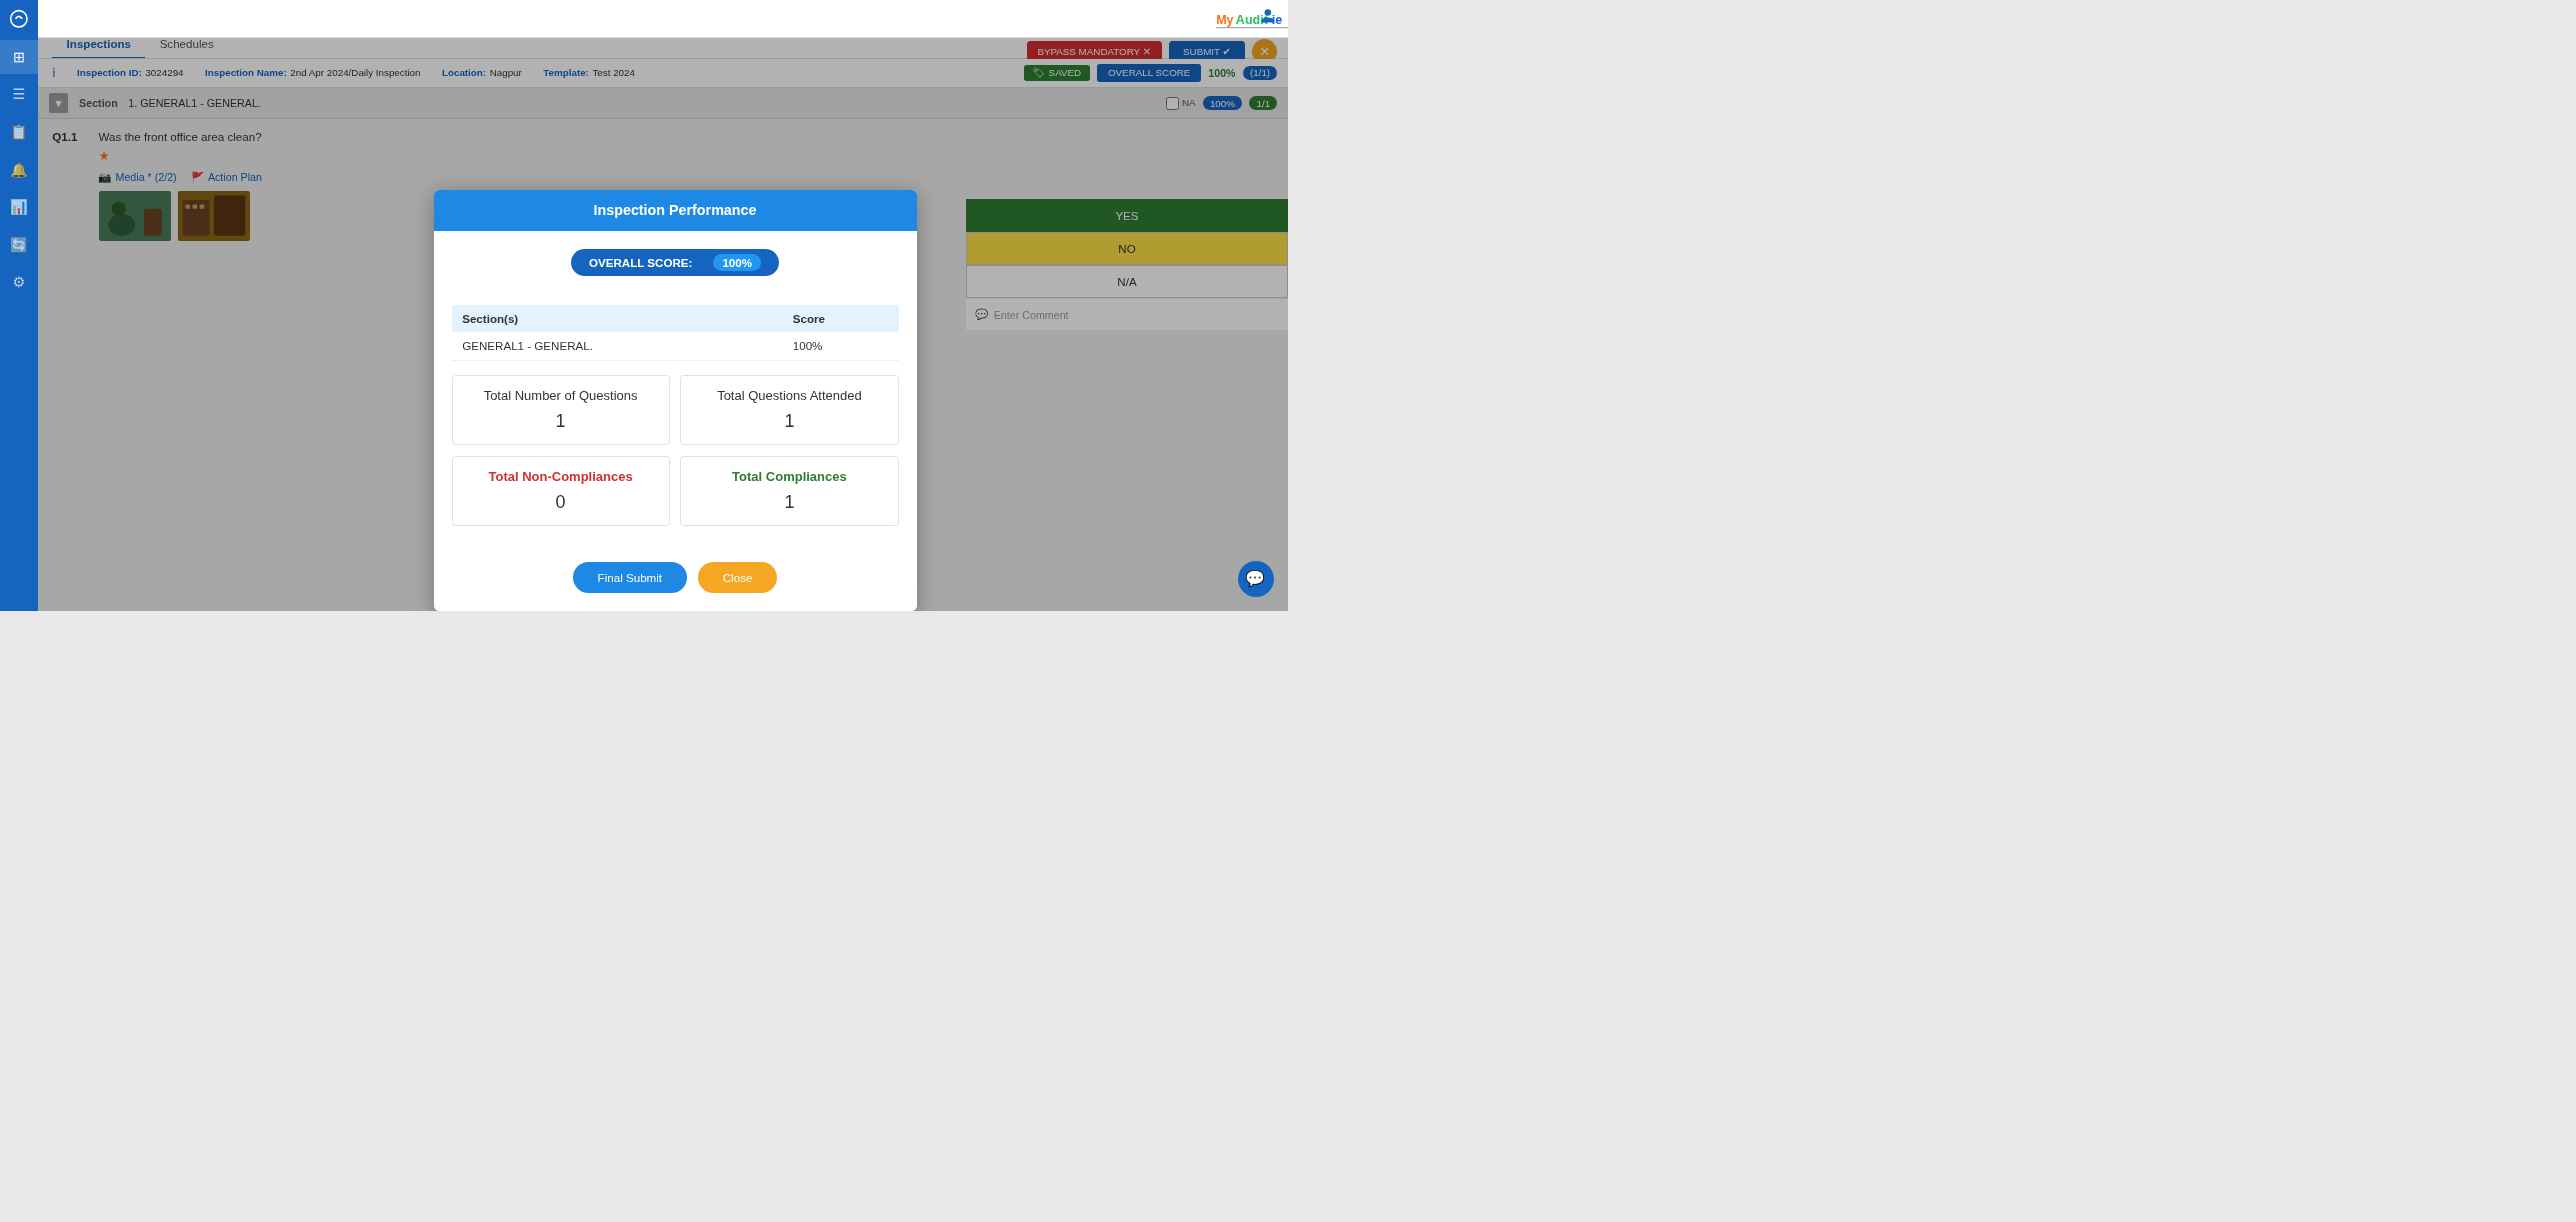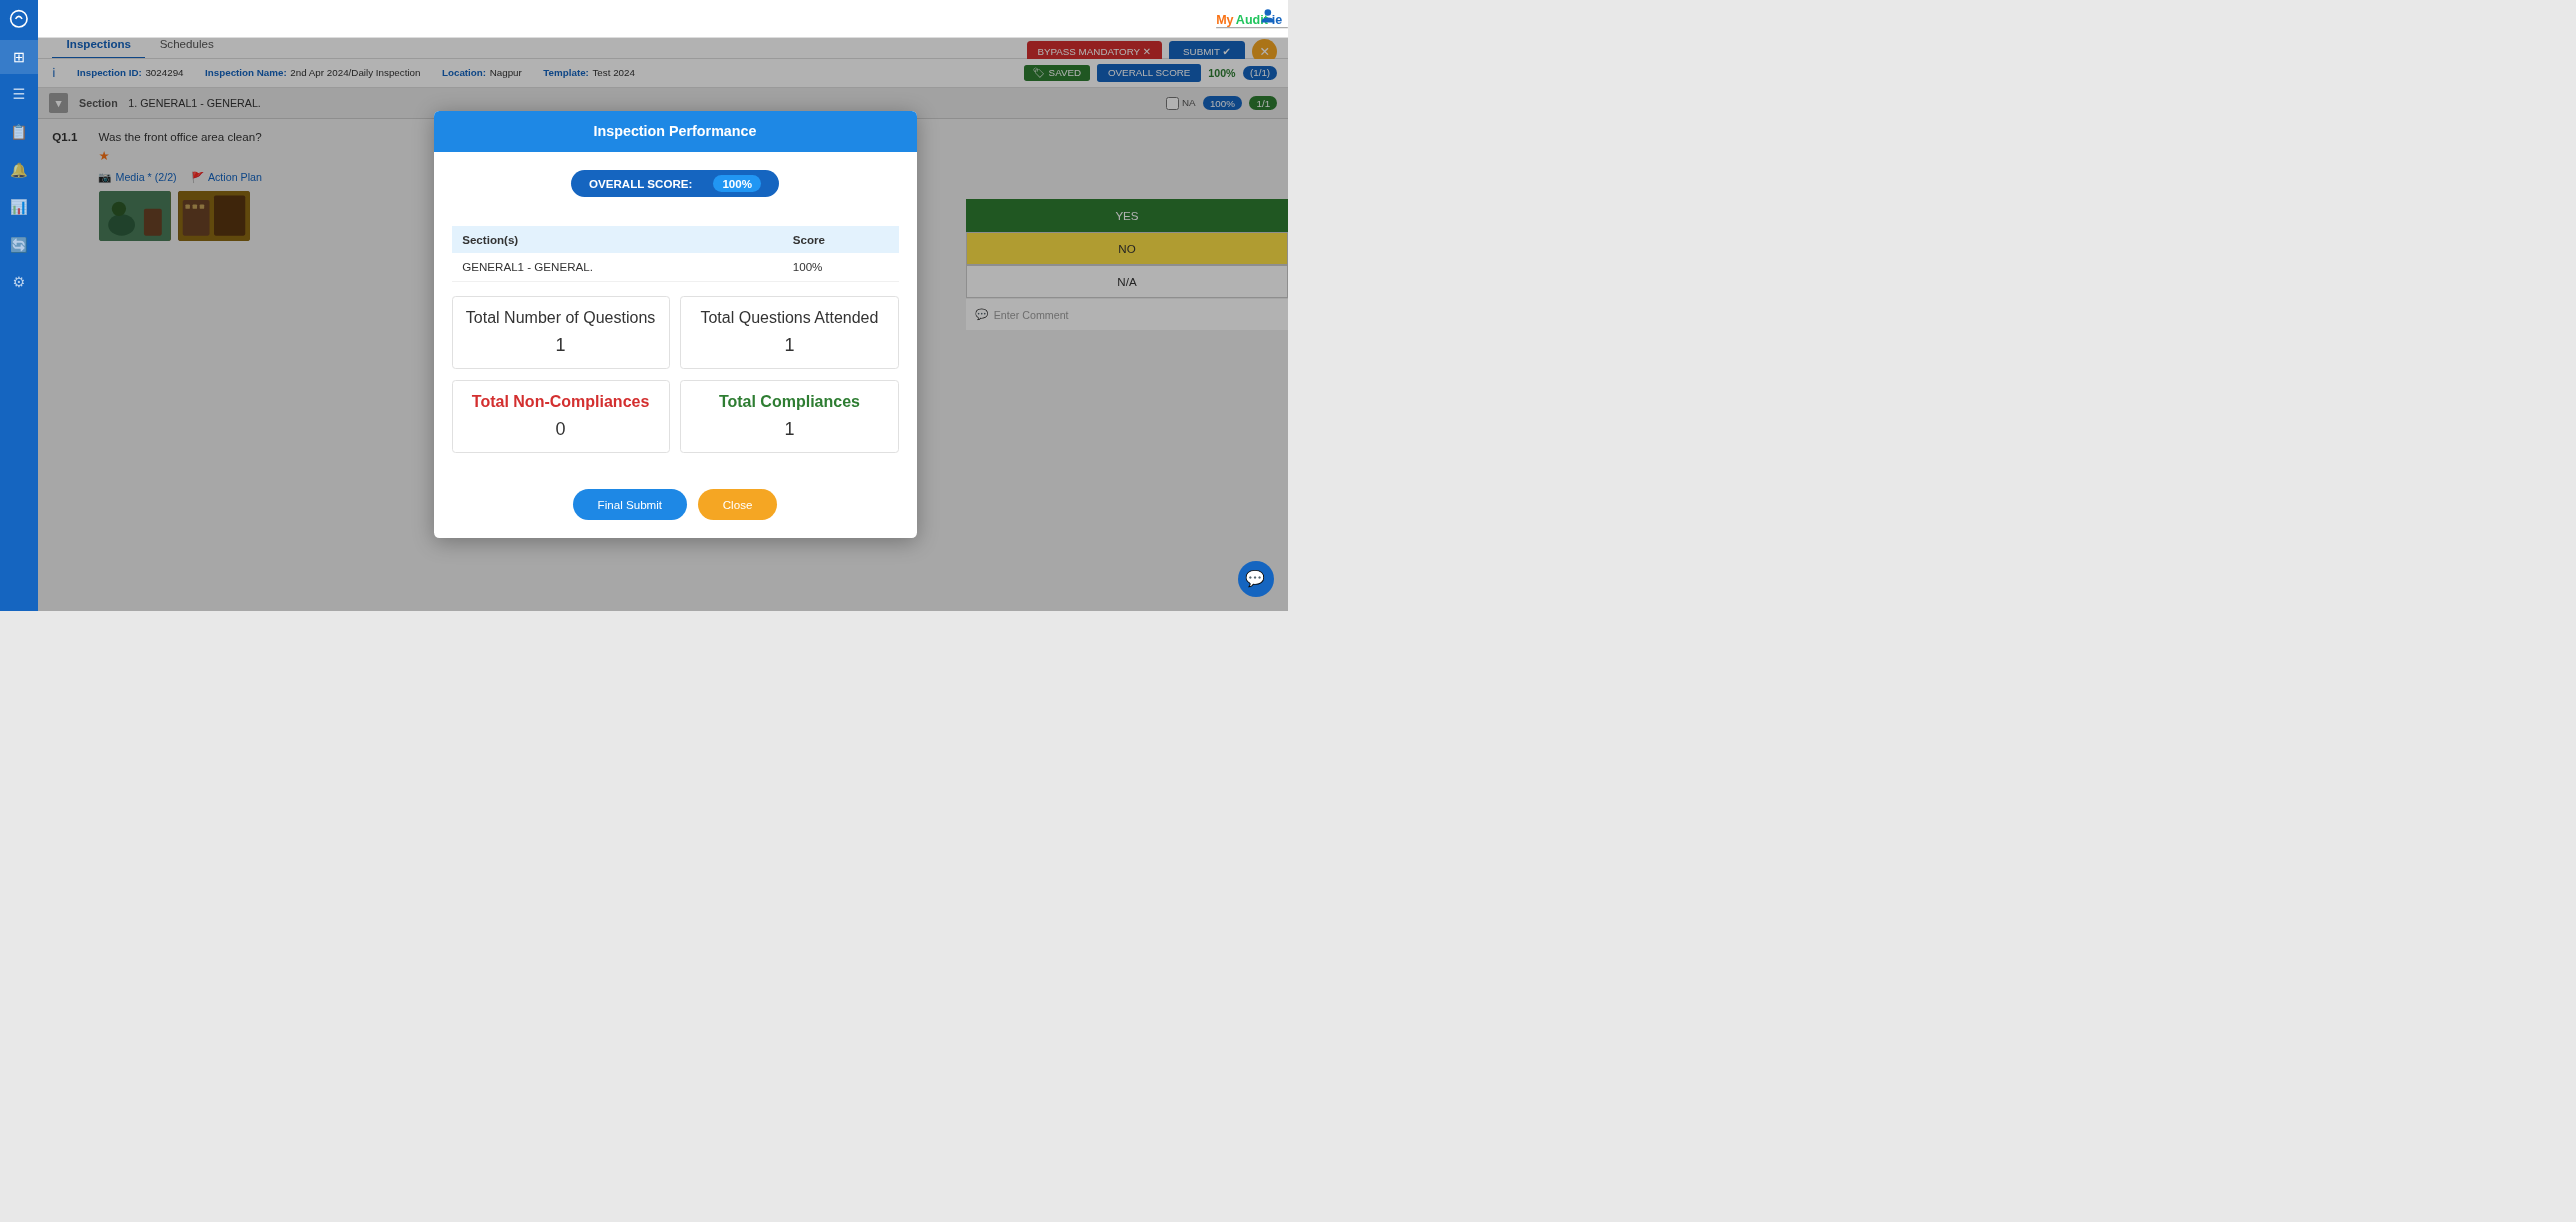--- a/index.html
+++ b/index.html
@@ -310,21 +310,21 @@
       font-size: 10.7px;
       border-top: 0.9px solid #eee;
     }
 
     
     .modal-overlay {
       position: absolute;
       left: 0; top: 0; right: 0; bottom: 0;
       background: rgba(0,0,0,0.3);
       display: flex;
-      align-items: center;
+      align-items: flex-end;
       justify-content: center;
       z-index: 100;
       padding-left: 24px;
     }
     .modal {
       background: white;
       border-radius: 5.4px;
       width: 483px;
       overflow: hidden;
       box-shadow: 0 3.6px 21.5px rgba(0,0,0,0.3);
@@ -380,21 +380,21 @@
       gap: 10.7px;
       margin-bottom: 18px;
     }
     .stat-card {
       border: 0.9px solid #e0e0e0;
       border-radius: 3.6px;
       padding: 12.5px;
       text-align: center;
     }
     .stat-label {
-      font-size: 16px;
+      font-size: 13px;
       color: #333;
       margin-bottom: 7.2px;
     }
     .stat-label.red { color: #d32f2f; font-weight: bold; }
     .stat-label.green { color: #2e7d32; font-weight: bold; }
     .stat-value {
       font-size: 18px;
       color: #333;
     }
     .modal-footer {

